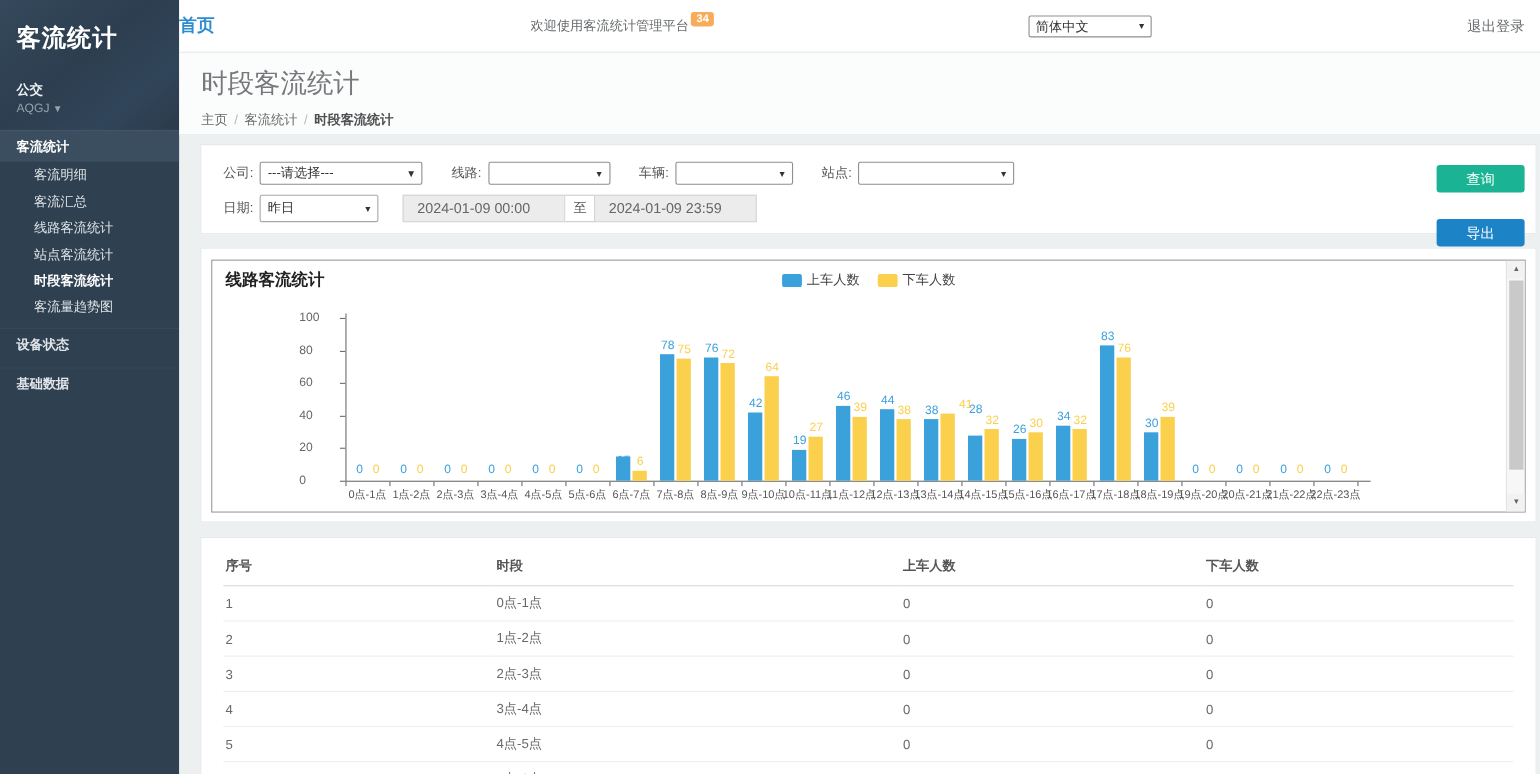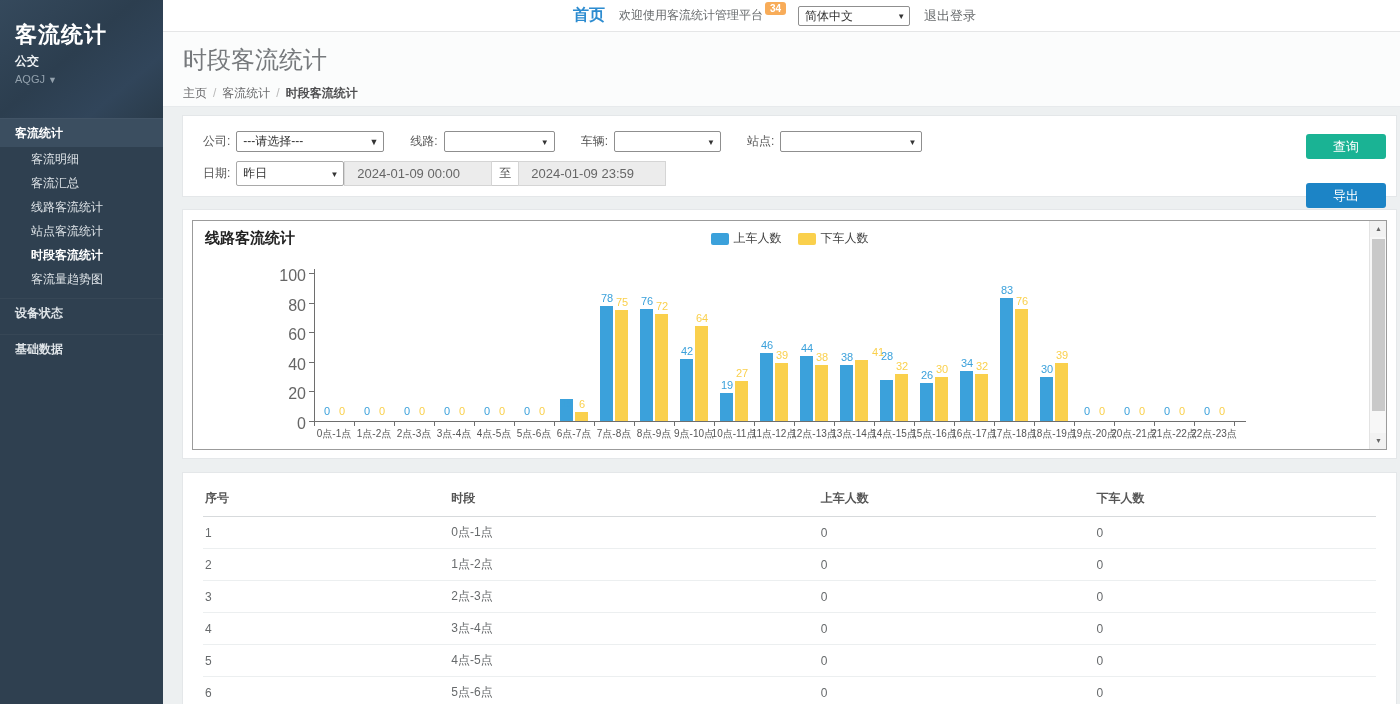--- a/index.html
+++ b/index.html
@@ -4,38 +4,38 @@
 <style>
   * { margin:0; padding:0; box-sizing:border-box; }
   html,body { width:1400px; height:704px; overflow:hidden; background:#fff;
     font-family:"Liberation Sans","DejaVu Sans",sans-serif; }
 
   
   .sidebar { position:absolute; left:0; top:0; width:163px; height:704px; background:#2f4050; }
   .logo-area { height:118px; padding:20px 0 0 15px;
     background:linear-gradient(140deg,#35495c 0%,#2c3e4f 45%,#31455a 75%,#2a3b4a 100%); }
   .logo-title { color:#fff; font-size:22px; font-weight:bold; letter-spacing:1px; }
-  .org-name { color:#eef1f3; font-size:12px; font-weight:bold; margin-top:3px; }
+  .org-name { color:#eef1f3; font-size:12px; font-weight:bold; margin-top:23px; }
   .account { color:#93a1ad; font-size:11px; margin-top:3px; }
   .account .caret { font-size:9px; margin-left:3px; }
   .nav {}
   .nav-item { color:#dfe4e8; font-size:12px; cursor:pointer; }
   .nav-section { height:29px; line-height:29px; padding-left:15px; font-weight:bold;
     border-top:1px solid rgba(255,255,255,0.04); }
   .nav-section.active { background:#3b4e60; color:#ffffff; }
   .nav-section:not(:first-child){ margin-top:7px; }
   .nav-sub { height:24px; line-height:24px; padding-left:31px; }
   .nav-sub.active { color:#ffffff; font-weight:bold; }
   .nav-sub:first-of-type { margin-top:5px; }
 
   
   .main { position:absolute; left:163px; top:0; width:1237px; height:704px; background:#edf0f1; }
 
-  .topbar { height:32px; background:#fff; border-bottom:1px solid #e5e6e7;
-    display:flex; align-items:center; justify-content:center; padding-right:14px; gap:14px; }
+  .topbar { height:48px; background:#fff; border-bottom:1px solid #e5e6e7;
+    display:flex; align-items:center; justify-content:space-between; padding-right:14px; gap:14px; }
   .home-link { color:#2d8cd0; font-size:16px; font-weight:bold; cursor:pointer; }
   .welcome { color:#676a6c; font-size:12px; }
   .badge { display:inline-block; position:relative; top:-7px; left:2px; background:#f8ac59; color:#fff;
     font-size:10px; padding:1px 5px; border-radius:3px; font-weight:bold; }
   .lang-select { position:relative; width:112px; height:20px; border:1px solid #919191; border-radius:2px;
     background:#fff; font-size:12px; color:#333; line-height:18px; padding:0 16px 0 6px; cursor:pointer; }
   .lang-select .sel-arrow { right:4px; }
   .logout { color:#676a6c; font-size:13px; cursor:pointer; }
 
   .page-heading { background:#fbfcfc; border-bottom:1px solid #e7eaec; height:75px; padding:12px 0 0 20px; }
@@ -71,21 +71,21 @@
 
   
   .chart-card { margin-top:12px; height:250px; padding:10px 9px; }
   .chart-box { position:relative; width:100%; height:230px; border:1px solid #9b9b9b; background:#fff; overflow:hidden; }
   .chart-title { position:absolute; left:12px; top:8px; font-size:15px; font-weight:bold; color:#222; }
   .legend { position:absolute; left:50%; top:9px; transform:translateX(-50%); display:flex; gap:16px; }
   .legend-item { display:flex; align-items:center; gap:5px; font-size:12px; color:#444; }
   .legend-swatch { width:18px; height:12px; border-radius:2px; }
   .plot { position:absolute; left:0; top:0; right:17px; bottom:0; }
   .axis-line { position:absolute; background:#6e6e6e; }
-  .ytick-label { position:absolute; width:34px; text-align:right; font-size:16px; color:#666; }
+  .ytick-label { position:absolute; width:34px; font-size:11px; color:#666; }
   .tick { position:absolute; background:#6e6e6e; }
   .bar { position:absolute; width:13px; }
   .bar-label { position:absolute; width:34px; text-align:center; font-size:11px; }
   .x-label { position:absolute; width:72px; text-align:center; font-size:10px; color:#555; white-space:nowrap; }
   
   .vscroll { position:absolute; right:0; top:0; width:17px; height:100%; background:#f7f7f7; border-left:1px solid #e3e3e3; }
   .vs-btn { position:absolute; left:0; width:17px; height:16px; background:#f2f2f2; color:#666; font-size:7px;
     text-align:center; line-height:16px; cursor:pointer; }
   .vs-btn.up { top:0; } .vs-btn.down { bottom:0; }
   .vs-thumb { position:absolute; left:2px; top:18px; width:13px; height:172px; background:#c9c9c9; cursor:pointer; }
@@ -168,21 +168,21 @@
         </div>
         <div class="f-group">
           <span class="f-label">站点:</span>
           <span class="select-box w-station">
             <span></span>
             <span class="sel-arrow">▼</span>
           </span>
         </div>
       </div>
       <div class="filter-row">
-        <div class="f-group" style="margin-right:0;">
+        <div class="f-group" style="margin-right:22px;">
           <span class="f-label">日期:</span>
           <span class="select-box w-date">
             <span>昨日</span>
             <span class="sel-arrow">▼</span>
           </span>
         </div>
         <span class="date-input">2024-01-09 00:00</span>
         <span class="to-box">至</span>
         <span class="date-input">2024-01-09 23:59</span>
       </div>

